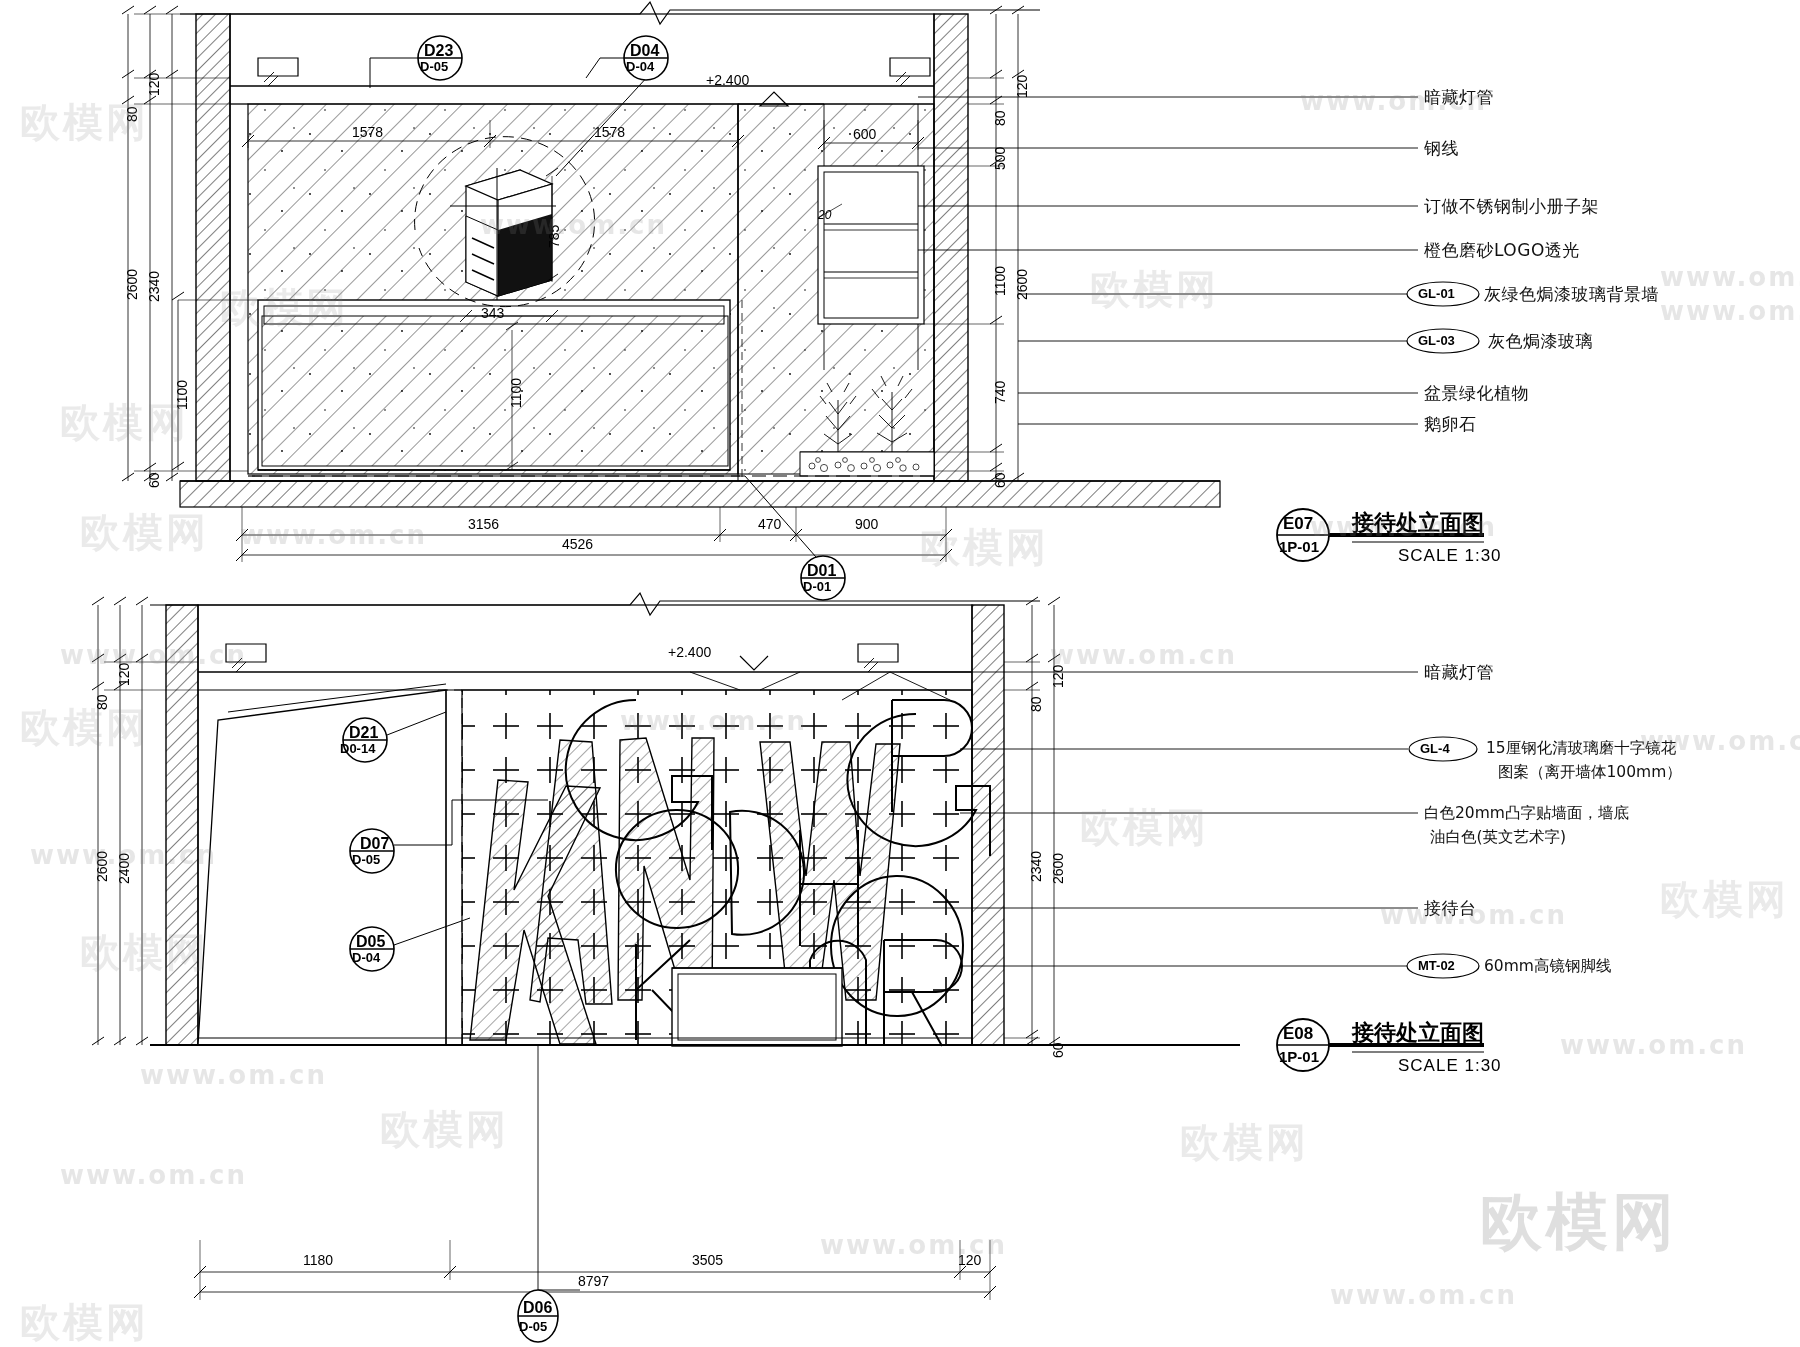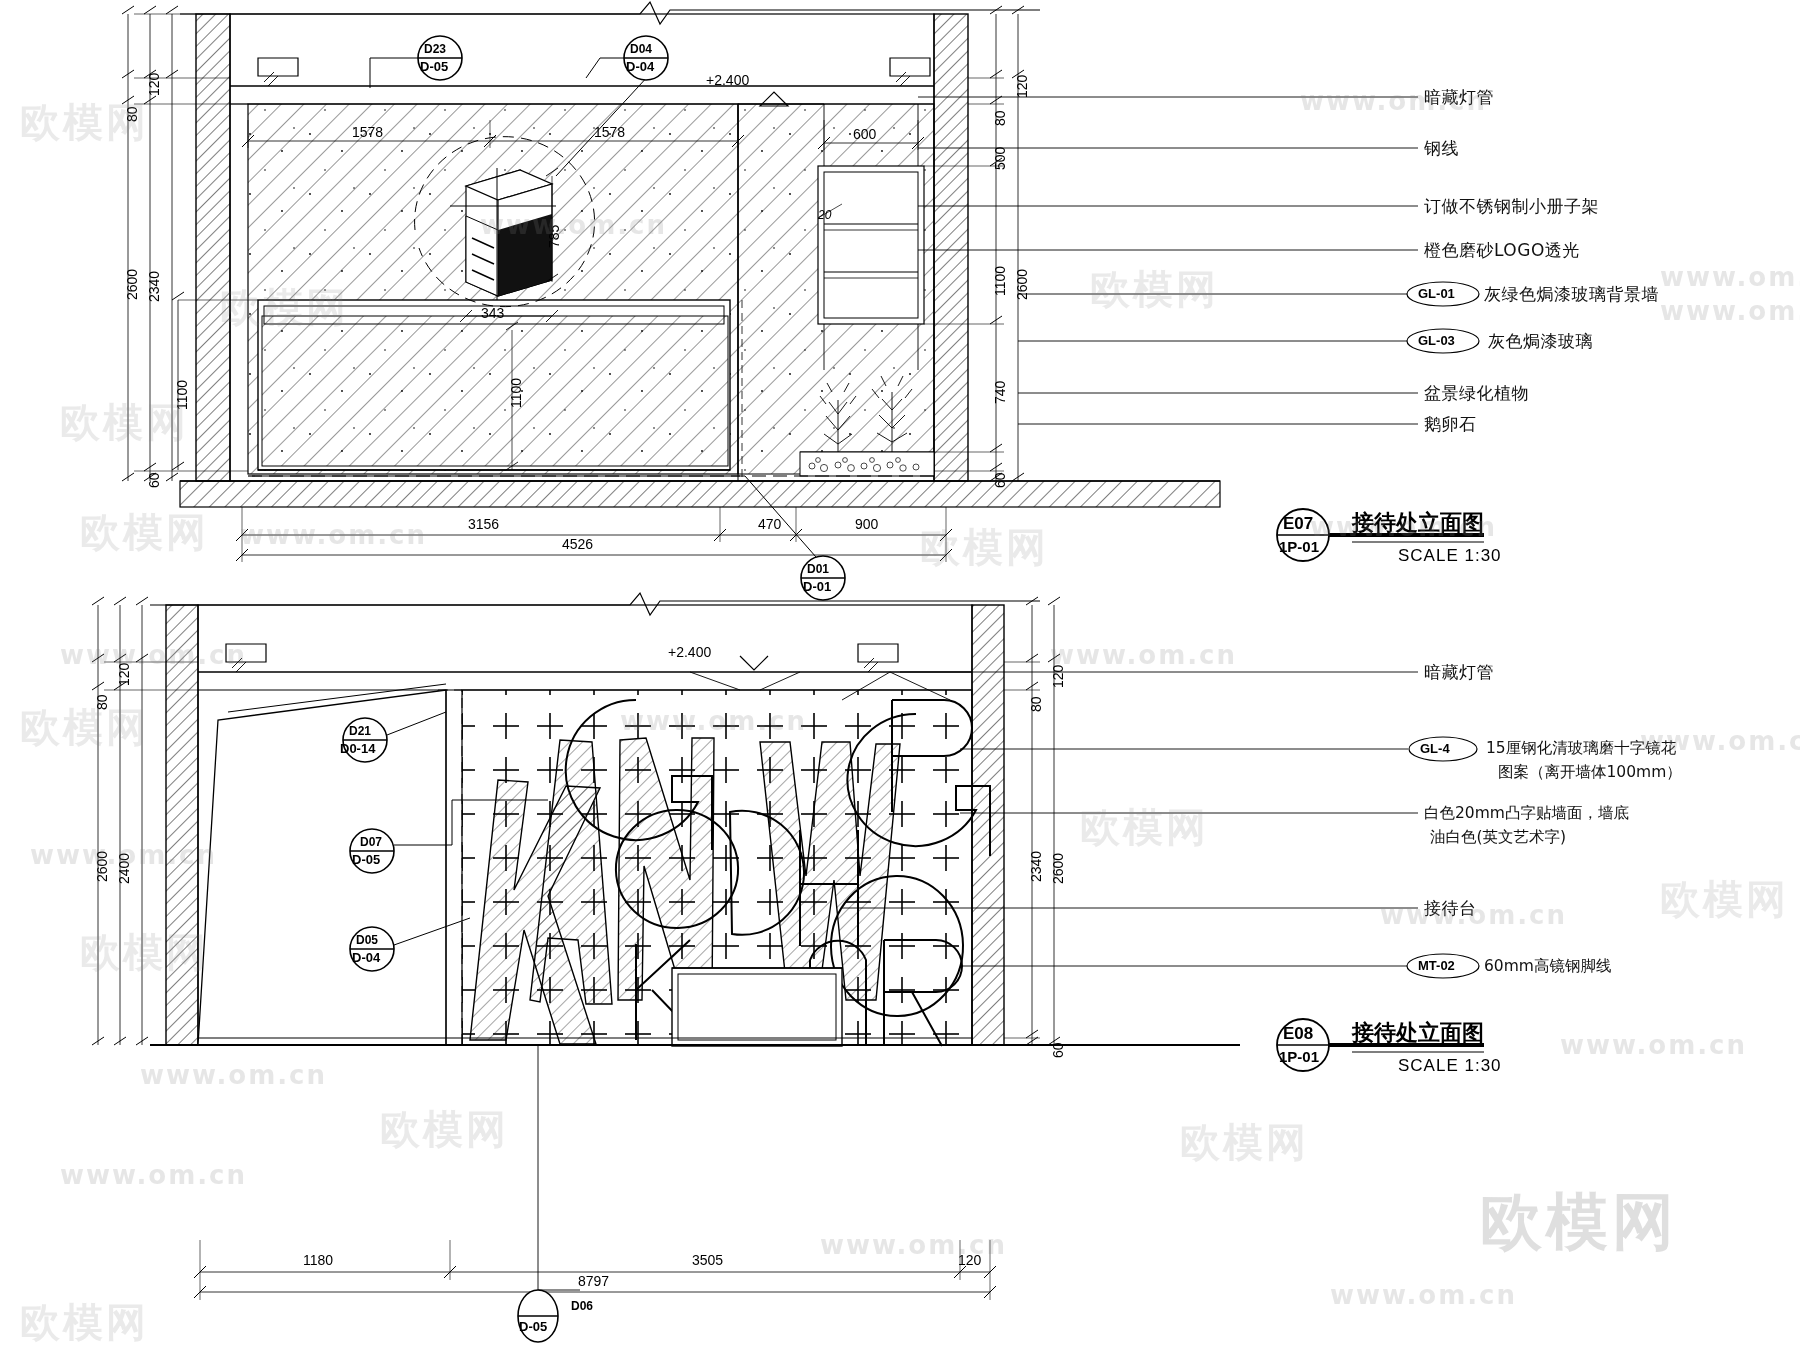--- a/index.html
+++ b/index.html
@@ -6,21 +6,21 @@
   body{width:1800px;height:1347px;position:relative;overflow:hidden;
        font-family:"Liberation Sans","DejaVu Sans",sans-serif;color:#000;}
   .stage{position:absolute;left:0;top:0;width:1800px;height:1347px;}
   svg{position:absolute;left:0;top:0;}
   .txt{position:absolute;white-space:nowrap;font-family:"Liberation Sans","DejaVu Sans",sans-serif;}
   .cn{font-family:"DejaVu Sans","Liberation Sans",sans-serif;font-size:17px;letter-spacing:0.5px;color:#111;}
   .cn15{font-family:"DejaVu Sans","Liberation Sans",sans-serif;font-size:15.5px;color:#111;}
   .dim{font-size:14px;font-family:"Liberation Sans",sans-serif;color:#000;}
   .dimv{font-size:14px;font-family:"Liberation Sans",sans-serif;color:#000;
         transform-origin:0 0;transform:rotate(-90deg);}
-  .tag{font-size:12px;font-weight:bold;font-family:"Liberation Sans",sans-serif;}
+  .tag{font-size:16px;font-weight:bold;font-family:"Liberation Sans",sans-serif;}
   .tagsm{font-size:13px;font-weight:bold;font-family:"Liberation Sans",sans-serif;}
   .title-cn{font-family:"DejaVu Sans","Liberation Sans",sans-serif;font-size:22px;font-weight:bold;color:#000;}
   .scale-txt{font-size:17px;font-weight:normal;font-family:"Liberation Sans",sans-serif;letter-spacing:1px;}
   .wm{position:absolute;color:rgba(120,120,120,0.16);font-weight:bold;pointer-events:none;
       font-family:"DejaVu Sans","Liberation Sans",sans-serif;}
   .wm-om{font-size:26px;letter-spacing:2px;color:rgba(130,130,130,0.20);}
   .wm-cn{font-size:40px;letter-spacing:3px;color:rgba(130,130,130,0.17);}
   .wm-big{font-size:62px;letter-spacing:4px;color:rgba(110,110,110,0.22);}
 </style>
 </head>
@@ -466,21 +466,21 @@
 <div class="txt scale-txt" style="left:1398px;top:546px;">SCALE 1:30</div>
 
 <div class="txt dim" style="left:668px;top:644px;">+2.400</div>
 
 <div class="txt tag" style="left:349px;top:724px;">D21</div>
 <div class="txt tagsm" style="left:340px;top:741px;">D0-14</div>
 <div class="txt tag" style="left:360px;top:835px;">D07</div>
 <div class="txt tagsm" style="left:352px;top:852px;">D-05</div>
 <div class="txt tag" style="left:356px;top:933px;">D05</div>
 <div class="txt tagsm" style="left:352px;top:950px;">D-04</div>
-<div class="txt tag" style="left:523px;top:1299px;margin-left:48px;">D06</div>
+<div class="txt tag" style="left:523px;top:1299px;">D06</div>
 <div class="txt tagsm" style="left:519px;top:1319px;">D-05</div>
 
 <div class="txt dimv" style="left:116px;top:686px;">120</div>
 <div class="txt dimv" style="left:94px;top:710px;">80</div>
 <div class="txt dimv" style="left:94px;top:882px;">2600</div>
 <div class="txt dimv" style="left:116px;top:884px;">2400</div>
 
 <div class="txt dimv" style="left:1050px;top:688px;">120</div>
 <div class="txt dimv" style="left:1028px;top:712px;">80</div>
 <div class="txt dimv" style="left:1028px;top:882px;">2340</div>

